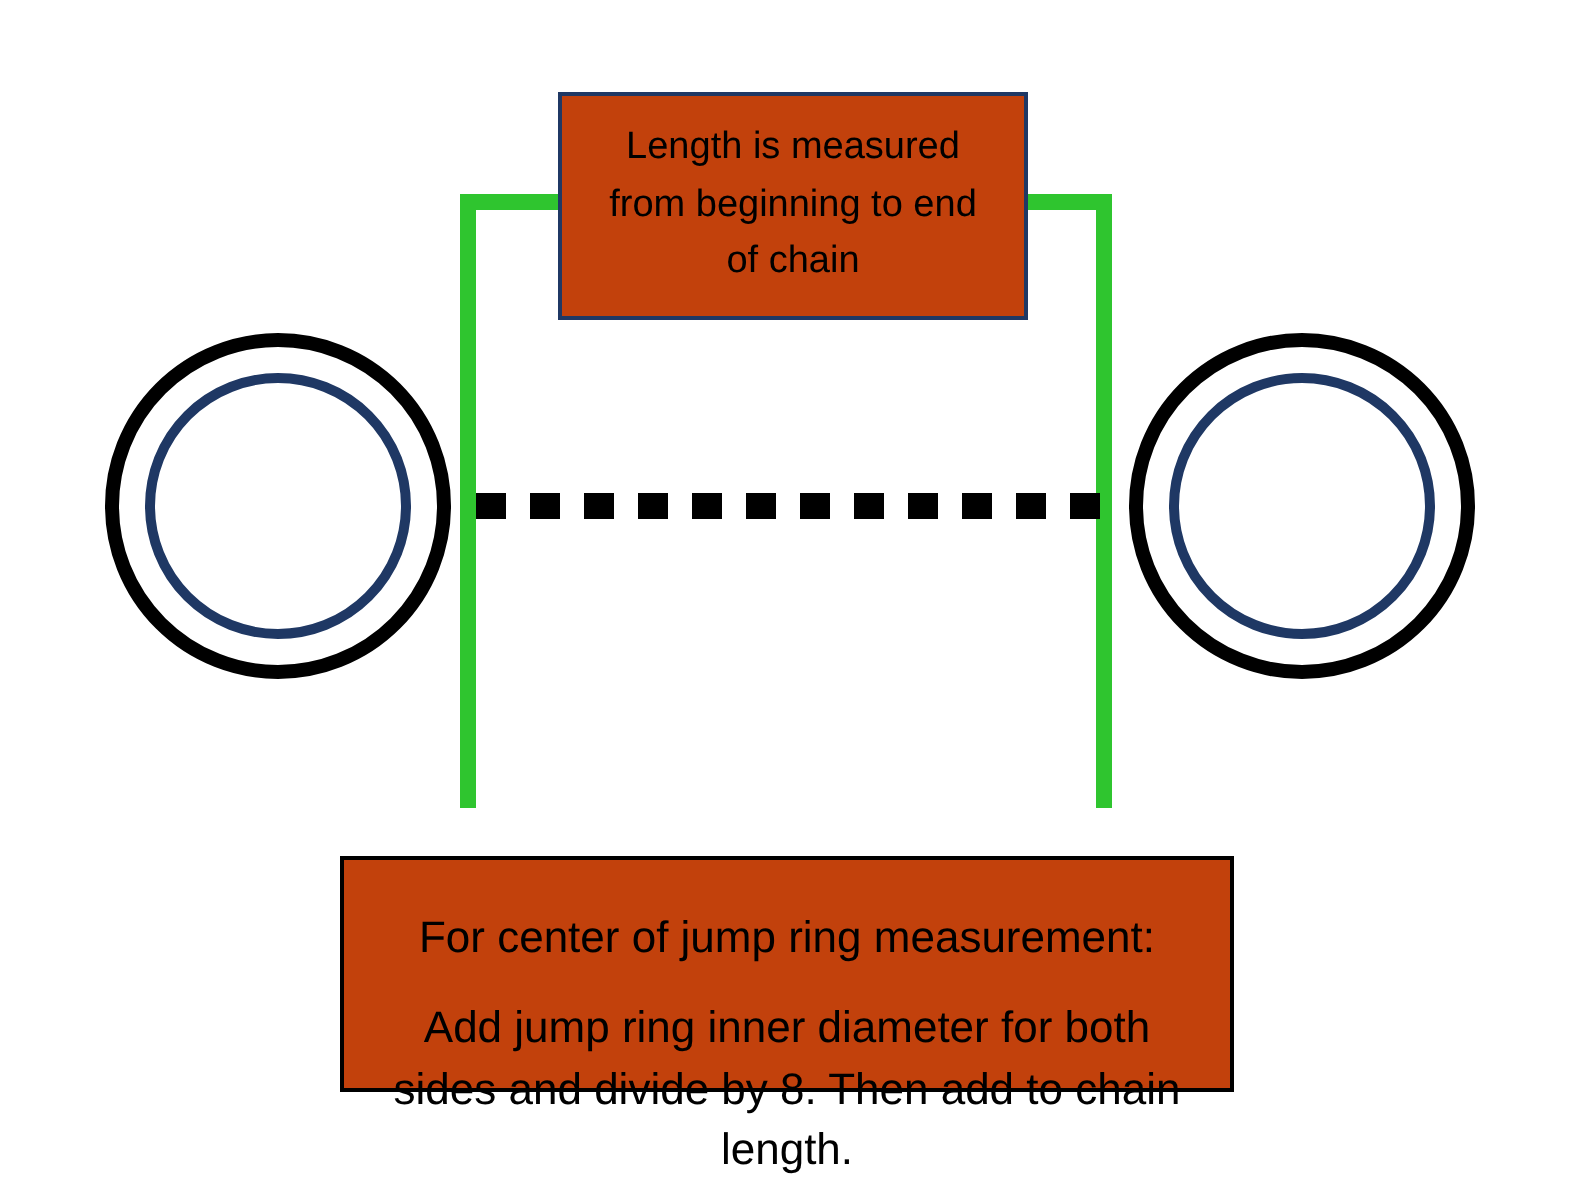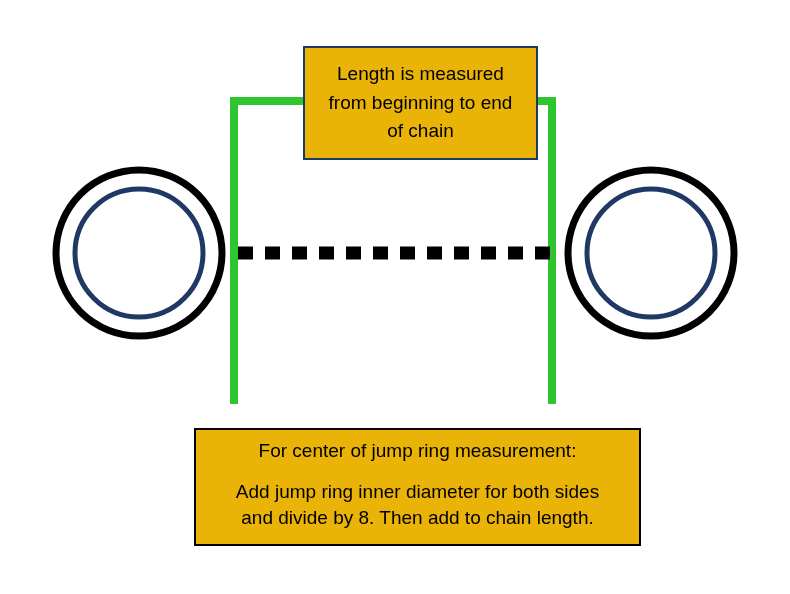--- a/index.html
+++ b/index.html
@@ -38,47 +38,46 @@
     stroke-width: 7;
     fill: #ffffff;
   }
   .ring-inner {
     stroke: var(--ring-inner, #1f3864);
     stroke-width: 5;
     fill: #ffffff;
   }
   .box {
     position: absolute;
-    background: #eab308;
+    background: #c2410c;
     box-sizing: border-box;
     text-align: center;
     color: #000000;
-    margin-left: 24px;
   }
   .top-box {
     left: 279px;
     top: 46px;
     width: 235px;
     height: 114px;
     border: 2px solid var(--top-box-border, #1f3864);
     display: flex;
     align-items: center;
     justify-content: center;
     padding: 4px 14px;
     font-size: 19px;
     line-height: 1.5;
   }
   .bottom-box {
     left: 170px;
     top: 428px;
     width: 447px;
     height: 118px;
     border: 2px solid var(--bottom-box-border, #000000);
-    padding: 8px 24px;
-    font-size: 19px;
+    padding: 24px 24px;
+    font-size: 22px;
     line-height: 1.4;
   }
   .bottom-box p {
     margin: 0 0 14px 0;
   }
   .bottom-box p:last-child {
     margin-bottom: 0;
   }
 </style>
 </head>

